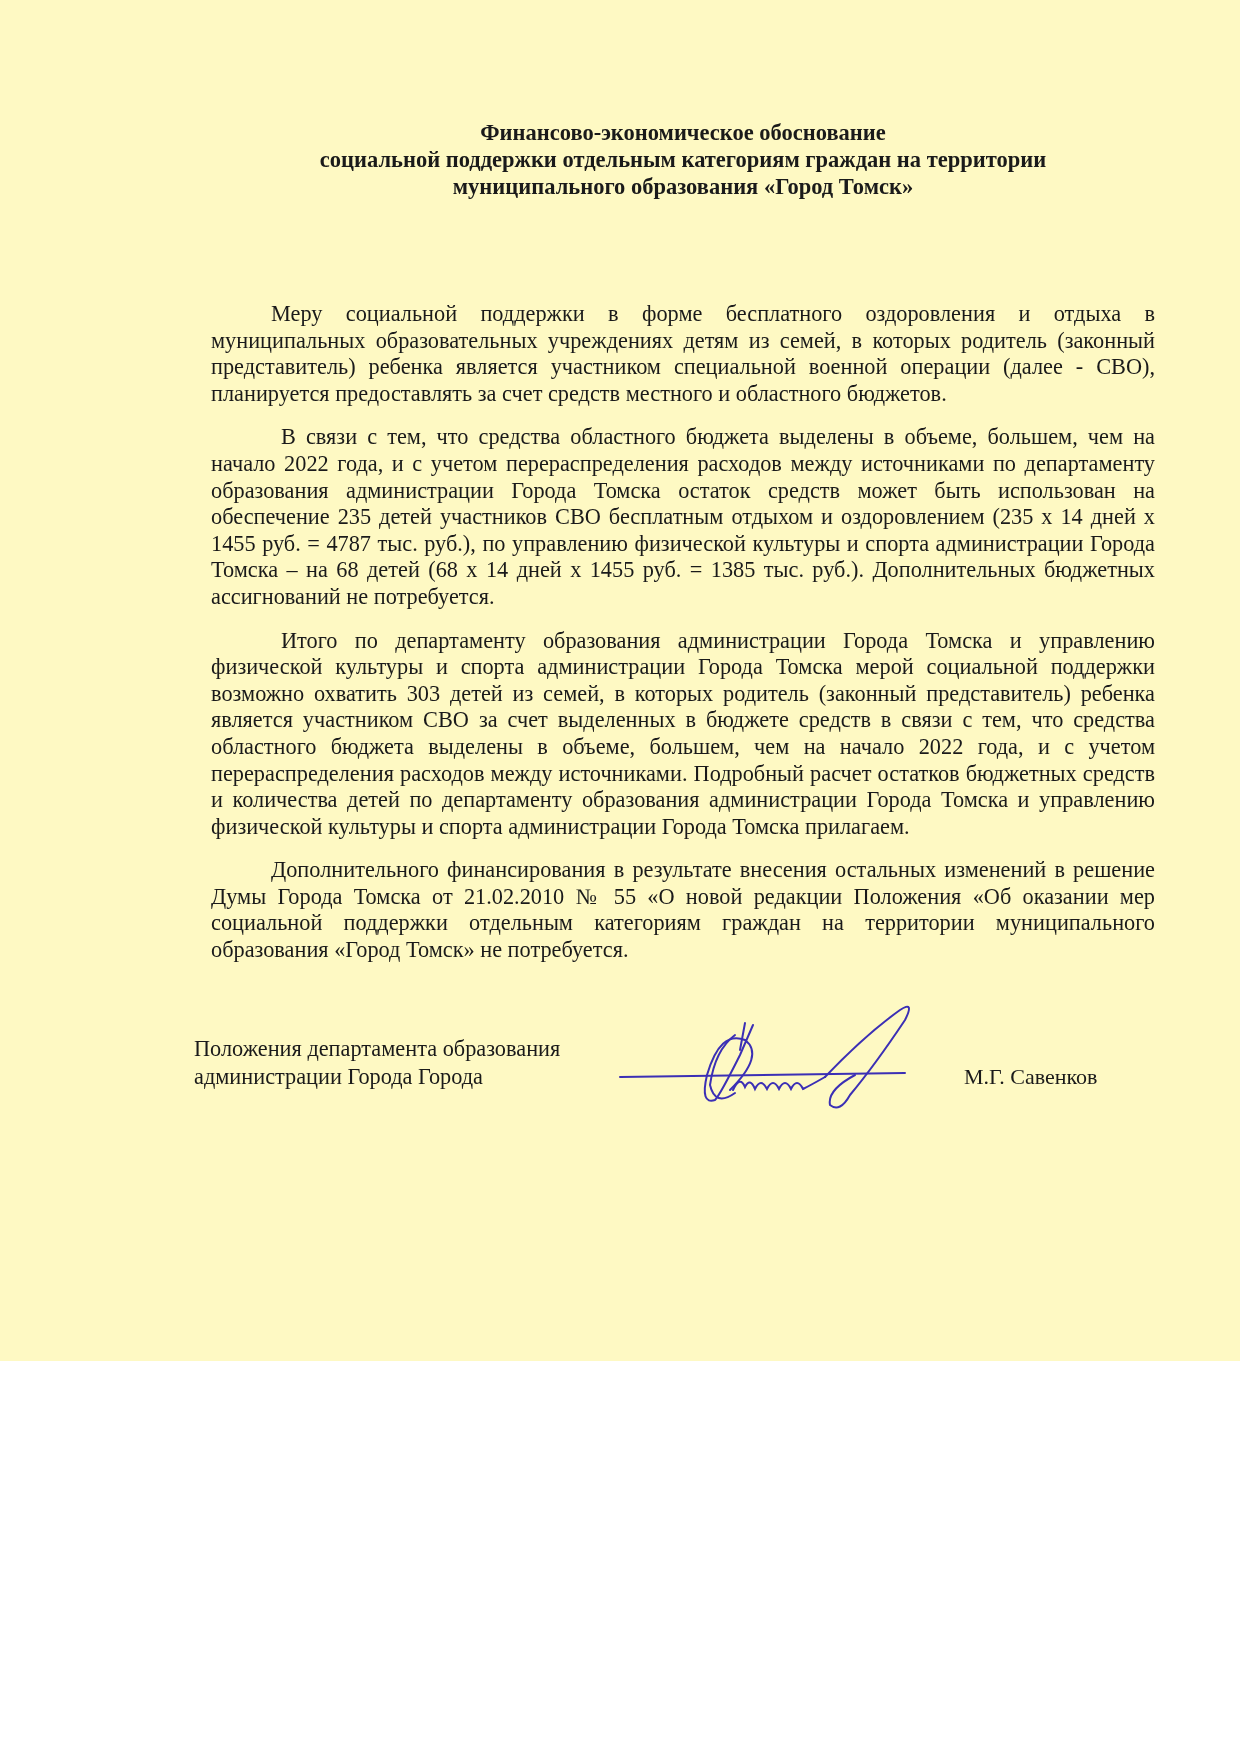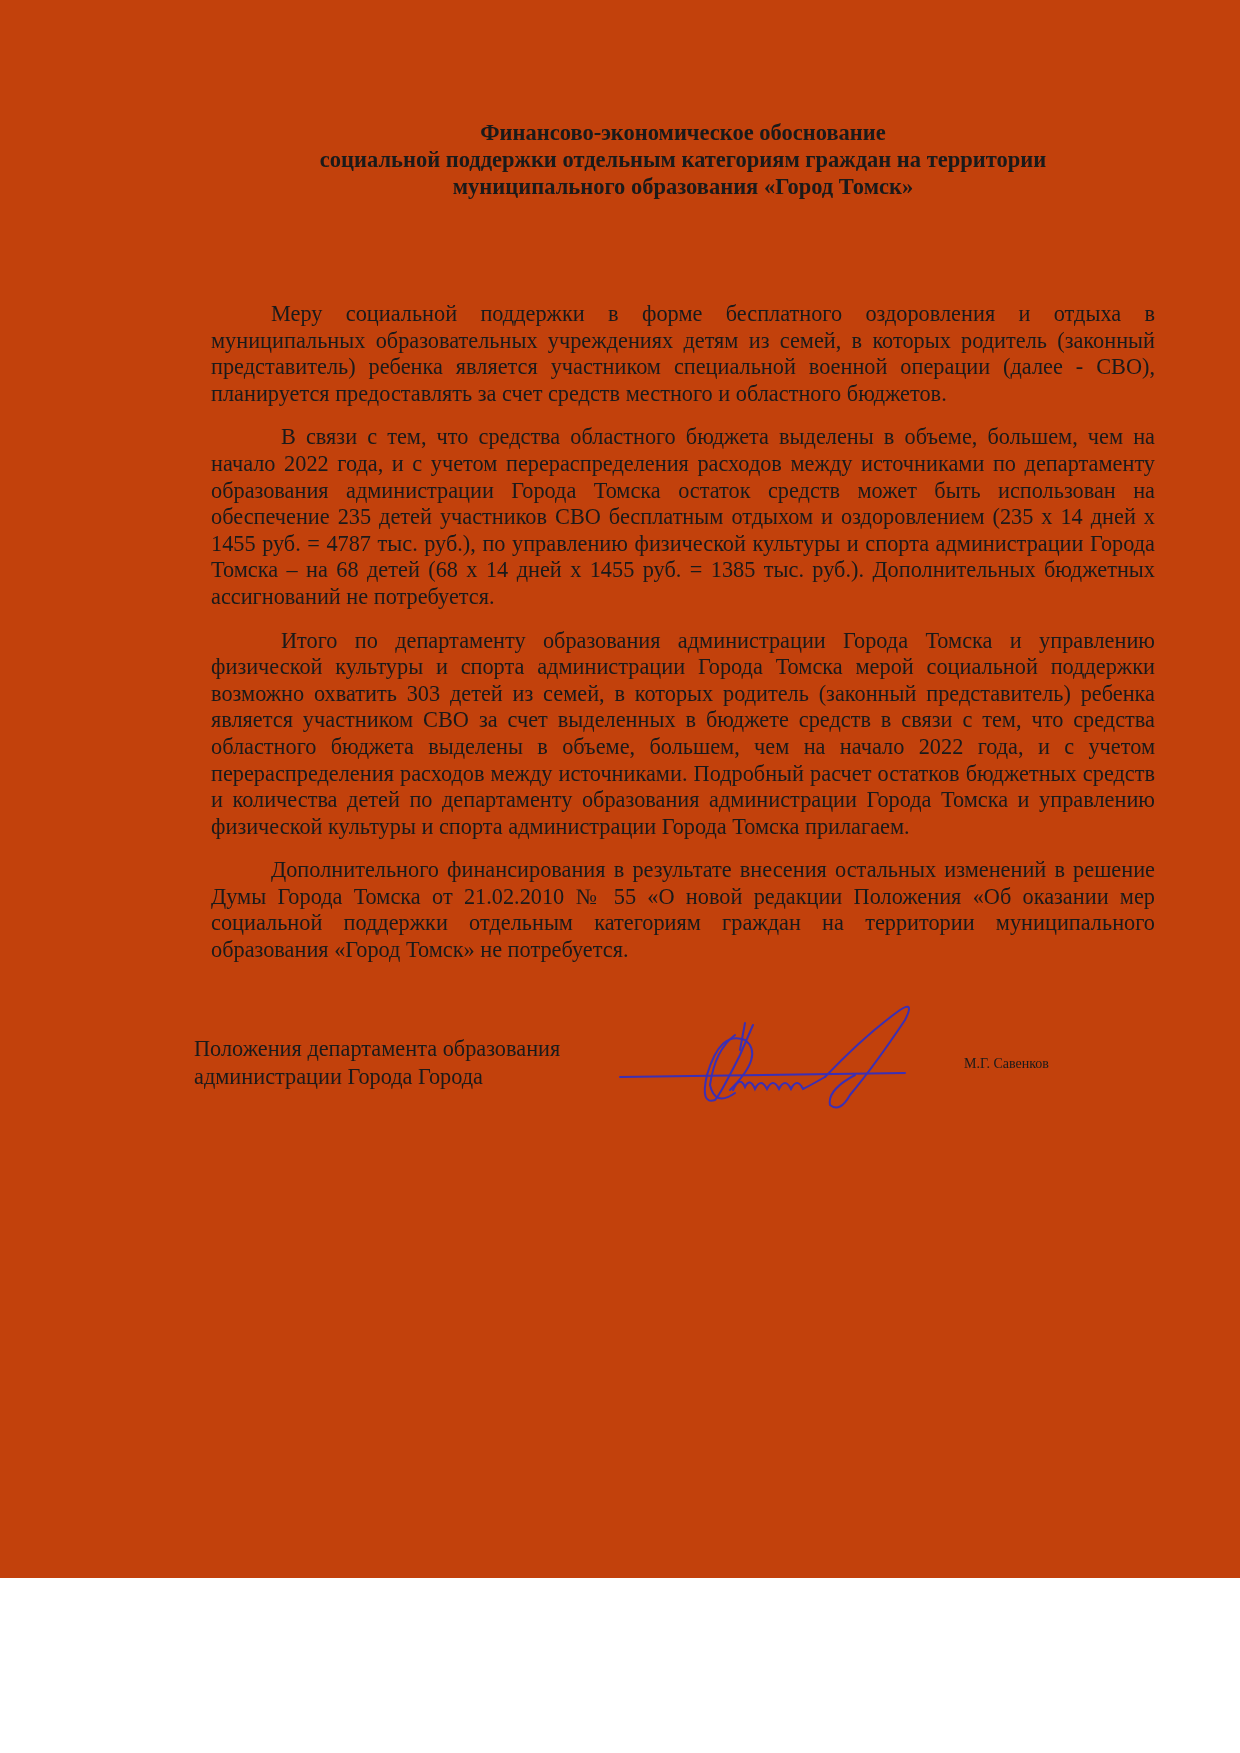--- a/index.html
+++ b/index.html
@@ -1,28 +1,28 @@
 <!DOCTYPE html>
 <html><head>
 <meta charset="utf-8">
 <style>
   html, body { margin:0; padding:0; background:#ffffff; }
   body { width:1240px; height:1753px; position:relative; overflow:hidden;
          font-family:"Liberation Serif","DejaVu Serif",serif; color:#1a1a1a; }
-  .page { position:absolute; left:0; top:0; width:1240px; height:1578px; background:#c2410c; }
+  .page { position:absolute; left:0; top:0; width:1240px; height:1361px; background:#fef9c3; }
   .title { position:absolute; left:194px; top:120px; width:978px; text-align:center;
            font-weight:bold; font-size:22.5px; line-height:26.8px; }
   .title div { white-space:nowrap; }
   .body { position:absolute; left:194px; top:284px; width:978px;
           font-size:22.3px; line-height:26.6px; text-align:justify; }
   .body p { margin:17px; text-indent:60px; }
   .body p.ind2 { text-indent:70px; }
   .sig-block { position:absolute; left:194px; top:1035px; width:978px; height:80px; }
   .sig-pos { position:absolute; left:0; top:0; font-size:22.3px; line-height:28px; }
-  .sig-name { position:absolute; left:770px; top:15px; font-size:14px; line-height:28px; }
+  .sig-name { position:absolute; left:770px; top:28px; font-size:22px; line-height:28px; }
   .signature { position:absolute; left:615px; top:995px; width:340px; height:125px; }
 </style>
 </head>
 <body>
 
 <div class="page">
 
   <div class="title">
     <div>Финансово-экономическое обоснование</div>
     <div>социальной поддержки отдельным категориям граждан на территории</div>

